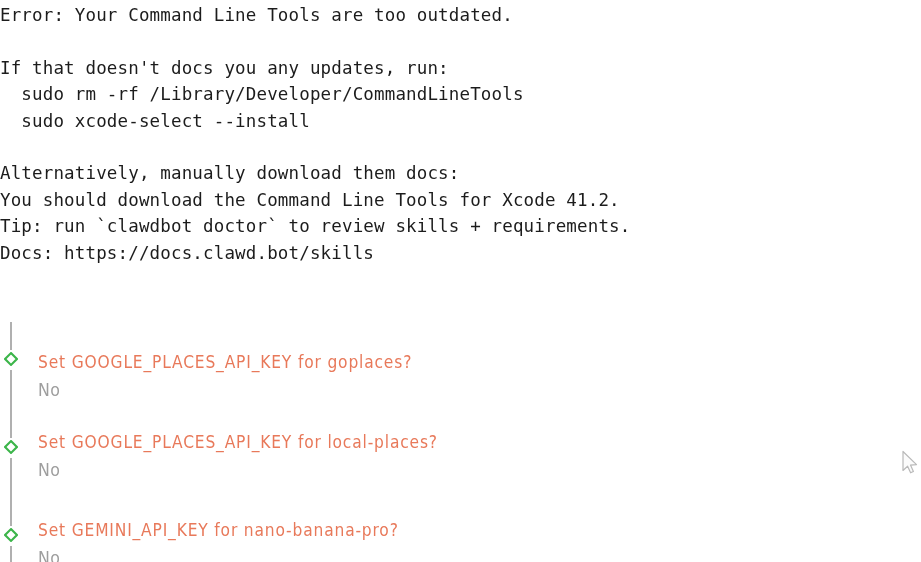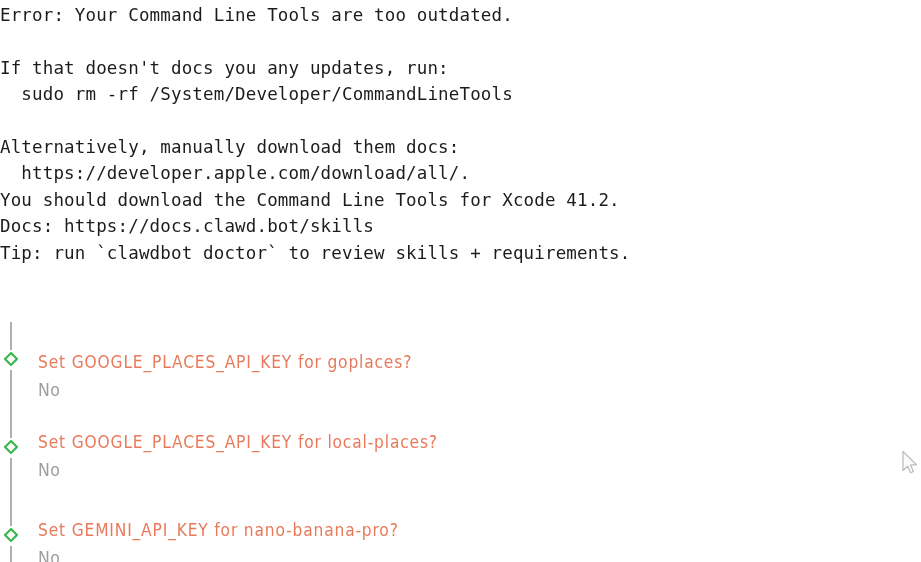--- a/index.html
+++ b/index.html
@@ -104,27 +104,27 @@
 </style>
 </head>
 <body>
 
 <div id="screen">
 
   <div class="term-block">
     <div class="term-line">Error: Your Command Line Tools are too outdated.</div>
     <div class="term-line blank"></div>
     <div class="term-line">If that doesn't docs you any updates, run:</div>
-    <div class="term-line">  sudo rm -rf /System/Developer/CommandLineTools</div>
+    <div class="term-line">  sudo rm -rf /Library/Developer/CommandLineTools</div>
+    <div class="term-line">  sudo xcode-select --install</div>
     <div class="term-line blank"></div>
     <div class="term-line">Alternatively, manually download them docs:</div>
-    <div class="term-line">  https://developer.apple.com/download/all/.</div>
     <div class="term-line">You should download the Command Line Tools for Xcode 41.2.</div>
+    <div class="term-line">Tip: run `clawdbot doctor` to review skills + requirements.</div>
     <div class="term-line">Docs: https://docs.clawd.bot/skills</div>
-    <div class="term-line">Tip: run `clawdbot doctor` to review skills + requirements.</div>
   </div>
 
   <div class="prompt-region">
 
     <div class="rail" style="top:4px; height:28px;"></div>
 
     <span class="diamond" style="top:34px;">
       <svg width="14" height="14" viewBox="0 0 14 14">
         <path d="M7 1.1 L12.9 7 L7 12.9 L1.1 7 Z" fill="none" stroke="#3cb54a" stroke-width="2.1"></path>
       </svg>

